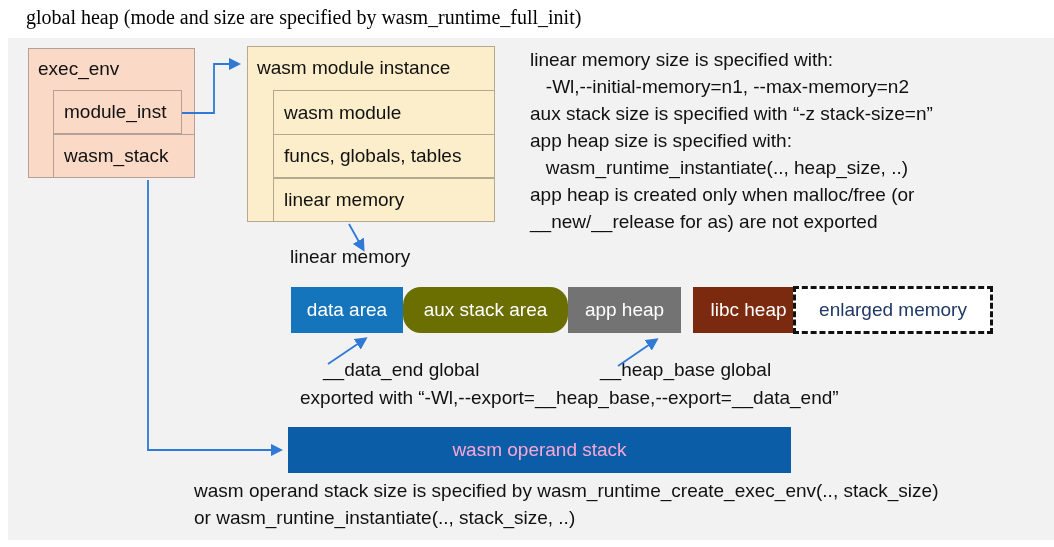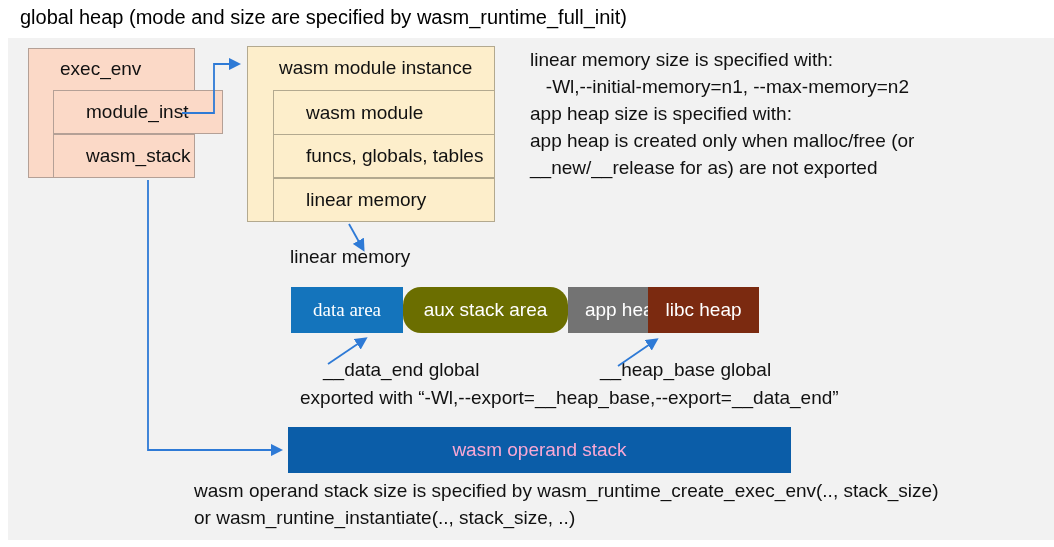--- a/index.html
+++ b/index.html
@@ -1,27 +1,27 @@
 <!DOCTYPE html>
 <html><head>
 <meta charset="utf-8">
 <style>
   html,body{margin:0;padding:0;background:#fff;}
   .stage{position:relative;width:1054px;height:547px;background:#ffffff;
          font-family:"Liberation Sans",sans-serif;color:#111;overflow:hidden;}
-  .title{position:absolute;left:20px;top:6px;font-size:20px;color:#000;}
+  .title{position:absolute;left:26px;top:6px;font-size:20px;color:#000;font-family:Liberation Serif, serif;}
   .canvas{position:absolute;left:8px;top:38px;width:1046px;height:502px;background:#f2f2f2;}
   .abs{position:absolute;box-sizing:border-box;}
   
   .peach{background:#fbd9c7;border:1px solid #b4a096;}
   .cream{background:#fdeecb;border:1px solid #b3a98f;}
-  .box-label{display:flex;align-items:center;padding-left:32px;font-size:19px;color:#111;}
+  .box-label{display:flex;align-items:center;padding-left:10px;font-size:19px;color:#111;}
   
   .seg{display:flex;align-items:center;justify-content:center;font-size:19px;color:#fff;}
-  .seg-data{background:#1474bc;font-family:Liberation Serif, serif;}
+  .seg-data{background:#1474bc;}
   .seg-aux{background:#6b6e00;}
   .seg-app{background:#737373;}
   .seg-libc{background:#7b2a10;}
   .seg-enlarged{background:#ffffff;border:3px dashed #111;color:#1f3864;}
   .opstack{background:#0b5da8;display:flex;align-items:center;justify-content:center;
            font-size:19px;color:#f9a8d4;}
   .note-line{white-space:pre;font-size:19px;line-height:27px;color:#111;}
   .ann{font-size:19px;color:#111;white-space:pre;}
   svg.arrows{position:absolute;left:0;top:0;pointer-events:none;}
 </style>
@@ -29,43 +29,46 @@
 <body>
 
 <div class="stage">
 
   <div class="title">global heap (mode and size are specified by wasm_runtime_full_init)</div>
 
   <div class="canvas"></div>
 
   <div class="abs peach" style="left:28px;top:48px;width:167px;height:130px;"></div>
   <div class="abs box-label" style="left:28px;top:48px;width:167px;height:42px;">exec_env</div>
-  <div class="abs peach box-label" style="left:53px;top:90px;width:170px;height:44px;">module_inst</div>
+  <div class="abs peach box-label" style="left:53px;top:90px;width:129px;height:44px;">module_inst</div>
   <div class="abs peach box-label" style="left:53px;top:134px;width:142px;height:44px;">wasm_stack</div>
 
   <div class="abs cream" style="left:247px;top:46px;width:248px;height:176px;"></div>
   <div class="abs box-label" style="left:247px;top:46px;width:248px;height:44px;">wasm module instance</div>
   <div class="abs cream box-label" style="left:273px;top:90px;width:222px;height:46px;">wasm module</div>
   <div class="abs cream box-label" style="left:273px;top:134px;width:222px;height:44px;">funcs, globals, tables</div>
   <div class="abs cream box-label" style="left:273px;top:178px;width:222px;height:44px;">linear memory</div>
 
   <div class="abs" style="left:530px;top:46px;width:516px;">
     <div class="note-line">linear memory size is specified with:</div>
     <div class="note-line">   -Wl,--initial-memory=n1, --max-memory=n2</div>
+    <div class="note-line">aux stack size is specified with “-z stack-size=n”</div>
     <div class="note-line">app heap size is specified with:</div>
+    <div class="note-line">   wasm_runtime_instantiate(.., heap_size, ..)</div>
     <div class="note-line">app heap is created only when malloc/free (or</div>
     <div class="note-line">__new/__release for as) are not exported</div>
   </div>
 
   <div class="abs ann" style="left:290px;top:246px;">linear memory</div>
 
   <div class="abs seg seg-data" style="left:291px;top:287px;width:112px;height:46px;">data area</div>
   <div class="abs seg seg-aux" style="left:403px;top:287px;width:165px;height:46px;border-radius:18px;">aux stack area</div>
   <div class="abs seg seg-app" style="left:568px;top:287px;width:113px;height:46px;">app heap</div>
-  <div class="abs seg seg-libc" style="left:648px;top:287px;width:111px;height:46px;">libc heap</div>
+  <div class="abs seg seg-libc" style="left:693px;top:287px;width:111px;height:46px;">libc heap</div>
+  <div class="abs seg seg-enlarged" style="left:793px;top:286px;width:200px;height:48px;">enlarged memory</div>
 
   <div class="abs ann" style="left:323px;top:359px;">__data_end global</div>
   <div class="abs ann" style="left:300px;top:387px;">exported with “-Wl,--export=__heap_base,--export=__data_end”</div>
   <div class="abs ann" style="left:600px;top:359px;">__heap_base global</div>
 
   <div class="abs opstack" style="left:288px;top:427px;width:503px;height:46px;">wasm operand stack</div>
 
   <div class="abs" style="left:194px;top:477px;width:860px;">
     <div class="note-line">wasm operand stack size is specified by wasm_runtime_create_exec_env(.., stack_size)</div>
     <div class="note-line">or wasm_runtine_instantiate(.., stack_size, ..)</div>

